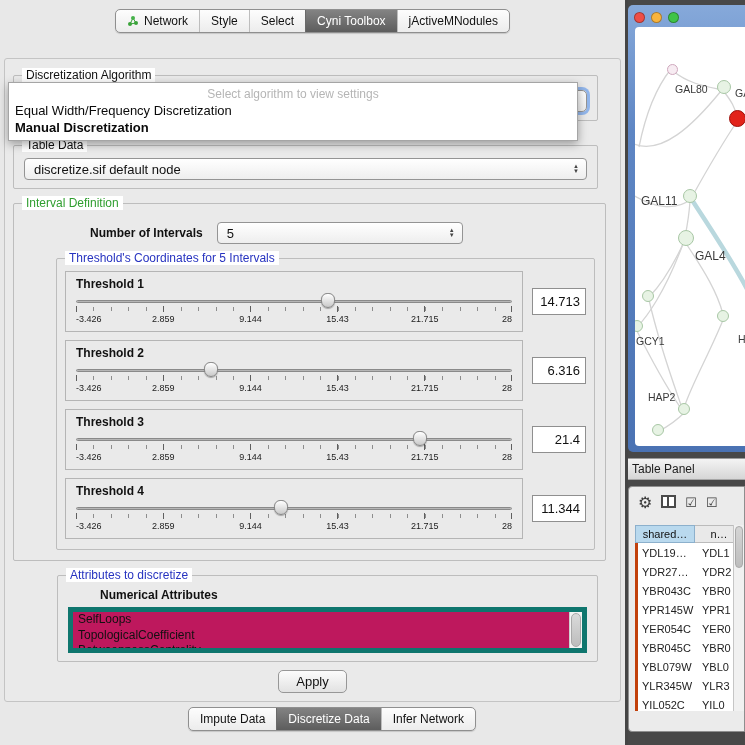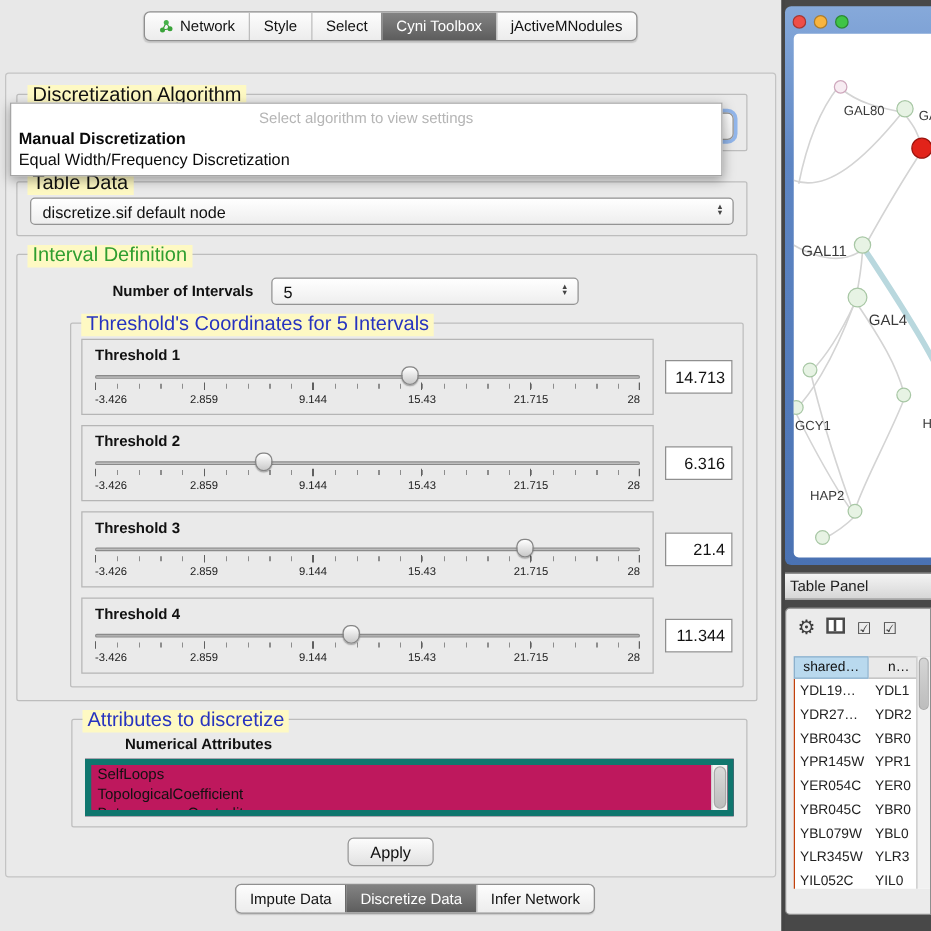--- a/index.html
+++ b/index.html
@@ -41,22 +41,22 @@
   }
 
   .main{
     position:absolute; left:4px; top:58px; width:617px; height:644px;
     border:1px solid #c4c4c4; border-radius:3px; background:#eaeaea;
   }
 
   
   .fs{ position:relative; border:1px solid #bdbdbd; border-radius:2px; }
   .fs > .legend{
-    position:absolute; top:-8px; left:8px; background:#fef9c3; padding:0 4px;
-    font-size:16px; white-space:nowrap;
+    position:absolute; top:-8px; left:8px; background:#ffffff; padding:0 4px;
+    font-size:12px; white-space:nowrap;
   }
   .legend.black{ color:#111; }
   .legend.green{ color:#2f9e2f; }
   .legend.blue{ color:#2733c0;text-align:center; }
 
   .combo{
     display:flex; align-items:center; height:22px;
     background:linear-gradient(#ffffff,#eeeeee);
     border:1px solid #949494; border-radius:4px;
     font-size:13px; padding:0 4px 0 9px; color:#111;
@@ -192,21 +192,21 @@
   .icon.gear{ font-size:16px; color:#3c3c3c; line-height:16px; }
   .colbox{ display:inline-block; width:15px; height:13px; border:2px solid #4a4a4a; background:#fff; position:relative; }
   .colbox::after{ content:""; position:absolute; left:4px; top:0; bottom:0; width:2px; background:#4a4a4a; }
   .icon.chk{ font-size:13px; color:#3c3c3c; }
 
   .tp-grid{ position:relative; margin:12px 0 0 6px; }
   .tp-head{ display:flex; height:18px; }
   .hc{ font-size:11px; display:flex; align-items:center; justify-content:center; overflow:hidden; white-space:nowrap; }
   .hc.c1{ width:60px; background:#b9d9ee; border:1px solid #8cb0cc; }
   .hc.c2{ flex:1; background:#e9e9e9; border:1px solid #bbbbbb; border-left:none; }
-  .tp-rows{ background:#fff; height:168px; overflow:hidden; border-left:1px solid #c2410c; }
+  .tp-rows{ background:#fff; height:168px; overflow:hidden; border-left:3px solid #c2410c; }
   .tr{ display:flex; height:19px; align-items:center; }
   .td{ font-size:11px; color:#222; overflow:hidden; white-space:nowrap; }
   .td.c1{ width:60px; padding-left:4px; }
   .td.c2{ flex:1; padding-left:4px; }
   .tp-scroll{
     position:absolute; right:0; top:0; width:11px; height:186px;
     background:#f1f1f1; border-left:1px solid #c6c6c6;
   }
   .tp-thumb{ margin:1px; height:42px; background:linear-gradient(#d5d5d5,#bdbdbd); border:1px solid #a9a9a9; border-radius:5px; }
 
@@ -378,22 +378,22 @@
     </div>
 
     <div class="apply-row">
       <button class="apply">Apply</button>
     </div>
 
   </div>
 
   <div class="dropdown-popup">
     <div class="dd-prompt">Select algorithm to view settings</div>
+    <div class="dd-opt">Equal Width/Frequency Discretization</div>
     <div class="dd-opt bold">Manual Discretization</div>
-    <div class="dd-opt">Equal Width/Frequency Discretization</div>
   </div>
 
   <div class="bottom-row">
     <div class="seg">
       <div class="tab">
           <span>Impute Data</span>
         </div>
       <div class="tab sel">
           <span>Discretize Data</span>
         </div>

